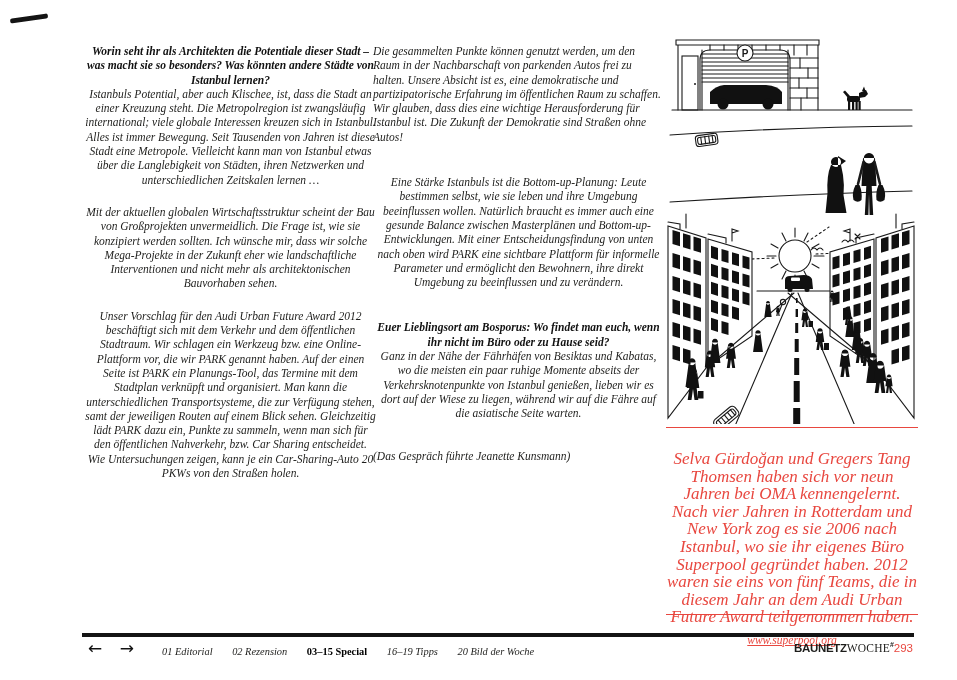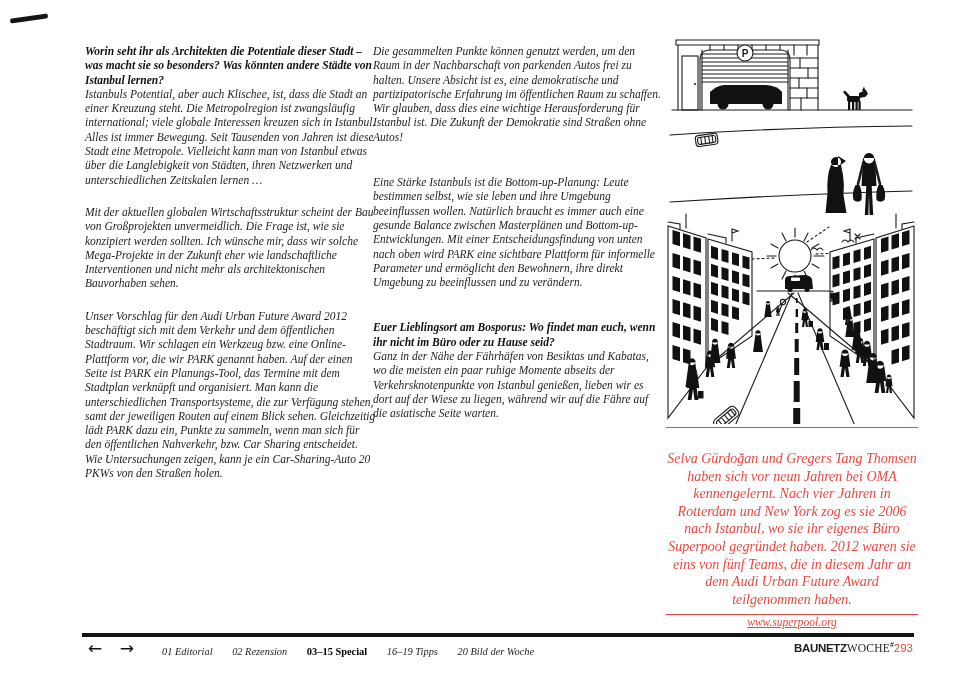--- a/index.html
+++ b/index.html
@@ -7,28 +7,28 @@
     width:957px;height:680px;position:relative;background:#ffffff;
     font-family:"Liberation Serif",serif;color:#1d1d1b;overflow:hidden;
   }
   .corner-mark{position:absolute;left:10px;top:16px;width:38px;height:4.5px;
     background:#141414;transform:rotate(-8deg);border-radius:2px;}
   .col{position:absolute;top:44px;width:291px;}
   .col-1{left:85px;}
   .col-2{left:373px;}
   .q{font-weight:bold;font-style:italic;font-size:11.5px;line-height:14.3px;color:#111;}
   .a{font-style:italic;font-size:11.5px;line-height:14.3px;color:#1d1d1b;}
-  .qa{margin-bottom:18px;}
+  .qa{margin-bottom:18px;text-align:center;}
   .gap-lg{margin-bottom:31px;}
   .credit{font-style:italic;font-size:11.5px;line-height:14.3px;margin-top:28px;}
   .illustration{position:absolute;left:666px;top:30px;width:250px;height:394px;}
   .bio-box{position:absolute;left:666px;top:427px;width:252px;height:186px;
     border-top:1.5px solid #e8473f;border-bottom:1.5px solid #e8473f;
     text-align:center;}
-  .bio-text{margin-top:22px;font-style:italic;font-size:14px;line-height:17.6px;color:#e8473f;}
+  .bio-text{margin-top:22px;font-style:italic;font-size:17px;line-height:17.6px;color:#e8473f;}
   .bio-link{display:inline-block;margin-top:8px;font-style:italic;font-size:11.5px;
     color:#e8473f;text-decoration:underline;cursor:pointer;}
   .footer-rule{position:absolute;left:82px;top:633px;width:832px;height:4px;background:#141414;}
   .footer-arrows{position:absolute;left:88px;top:638px;font-family:"DejaVu Sans",sans-serif;
     font-size:17px;color:#111;letter-spacing:2px;}
   .footer-arrows span{cursor:pointer;margin-right:8px;}
   .footer-nav{position:absolute;left:162px;top:646px;font-size:10.4px;}
   .footer-nav span{font-style:italic;margin-right:17px;cursor:pointer;color:#1d1d1b;text-align:center;}
   .footer-nav span.active{font-style:normal;font-weight:bold;color:#000;}
   .brand{position:absolute;top:641px;right:44px;font-size:11.5px;white-space:nowrap;}
@@ -58,20 +58,21 @@
 
 <div class="col col-2">
   <div class="a gap-lg">Die gesammelten Punkte können genutzt werden, um den Raum in der Nachbarschaft von parkenden Autos frei zu halten. Unsere Absicht ist es, eine demokratische und partizipatorische Erfahrung im öffentlichen Raum zu schaffen. Wir glauben, dass dies eine wichtige Herausforderung für Istanbul ist. Die Zukunft der Demokratie sind Straßen ohne Autos!</div>
   <div class="qa gap-lg">
     <div class="a">Eine Stärke Istanbuls ist die Bottom-up-Planung: Leute bestimmen selbst, wie sie leben und ihre Umgebung beeinflussen wollen. Natürlich braucht es immer auch eine gesunde Balance zwischen Masterplänen und Bottom-up-Entwicklungen. Mit einer Entscheidungsfindung von unten nach oben wird PARK eine sichtbare Plattform für informelle Parameter und ermöglicht den Bewohnern, ihre direkt Umgebung zu beeinflussen und zu verändern.</div>
   </div>
   <div class="qa">
     <div class="q">Euer Lieblingsort am Bosporus: Wo findet man euch, wenn ihr nicht im Büro oder zu Hause seid?</div>
     <div class="a">Ganz in der Nähe der Fährhäfen von Besiktas und Kabatas, wo die meisten ein paar ruhige Momente abseits der Verkehrsknotenpunkte von Istanbul genießen, lieben wir es dort auf der Wiese zu liegen, während wir auf die Fähre auf die asiatische Seite warten.</div>
   </div>
+  <div class="credit">(Das Gespräch führte Jeanette Kunsmann)</div>
 </div>
 
 <div class="illustration">
 <svg viewBox="0 0 250 394" width="250" height="394" stroke="#1a1a1a" fill="none" stroke-width="1.1" stroke-linecap="round">
   <defs>
     <path id="p-man" fill="#111" stroke="none" d="M0,-23 a2.8,2.8 0 1,0 0.01,0 Z M-3,-19.6 L3,-19.6 L4.5,-8.5 L2.6,-8.5 L3.8,0 L1.1,0 L0,-7.8 L-1.1,0 L-3.8,0 L-2.6,-8.5 L-4.5,-8.5 Z"></path>
     <path id="p-woman" fill="#111" stroke="none" d="M0,-23 a2.8,2.8 0 1,0 0.01,0 Z M-2.6,-19.6 L2.6,-19.6 L5.2,0 L-5.2,0 Z"></path>
   </defs>
 
   <g>

